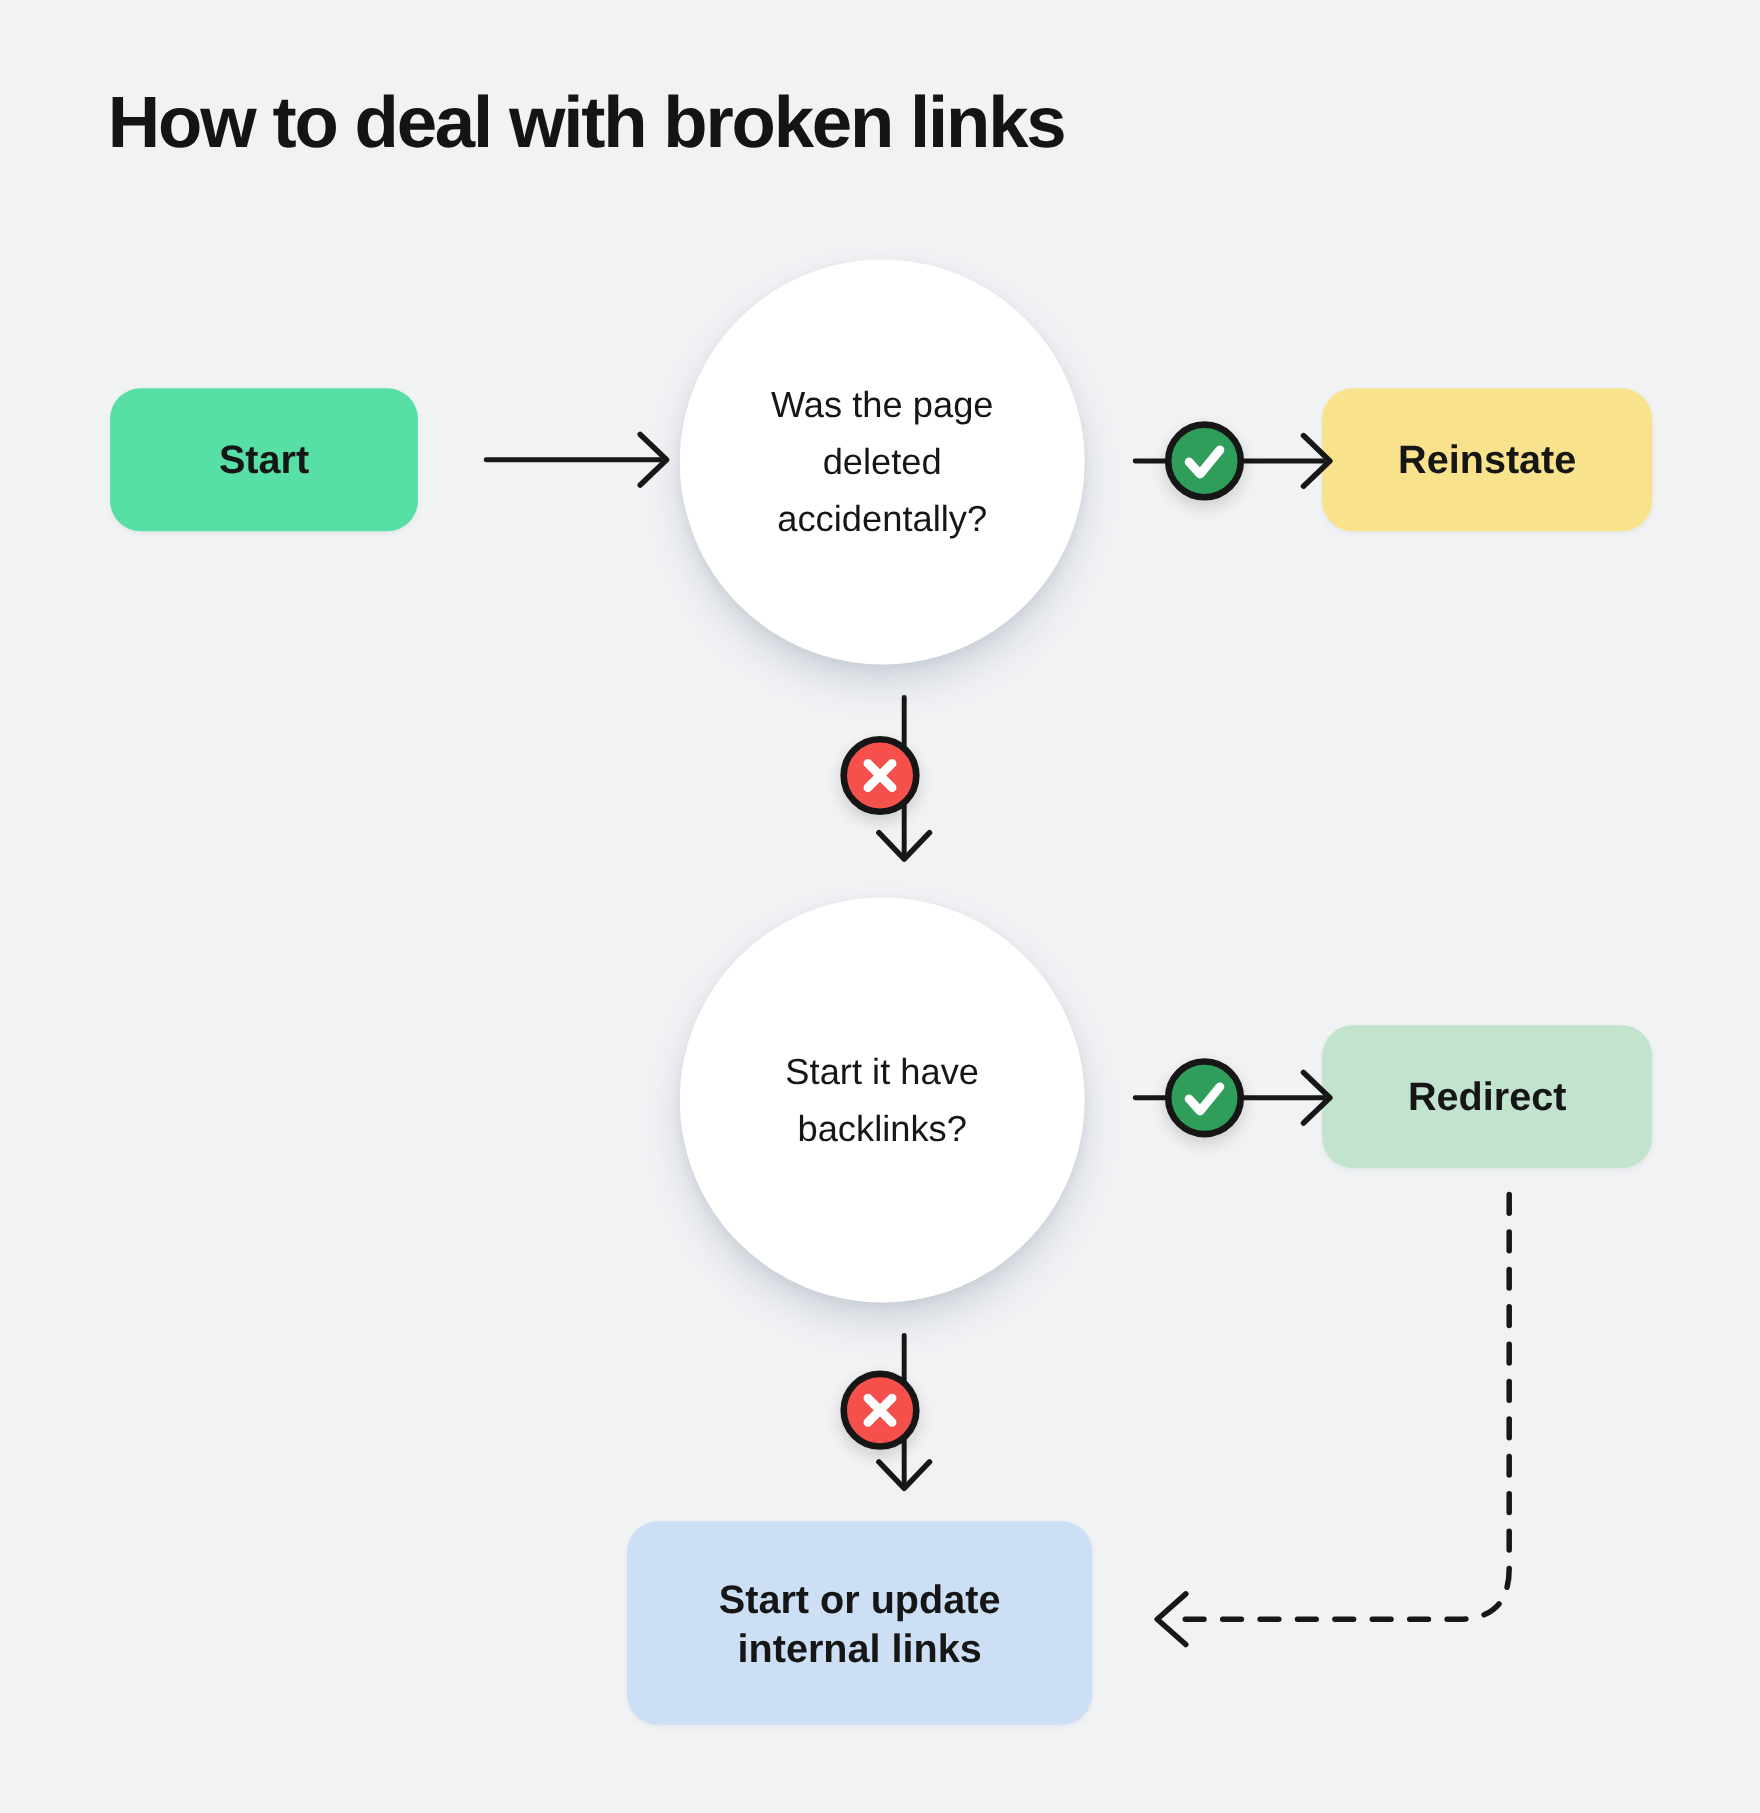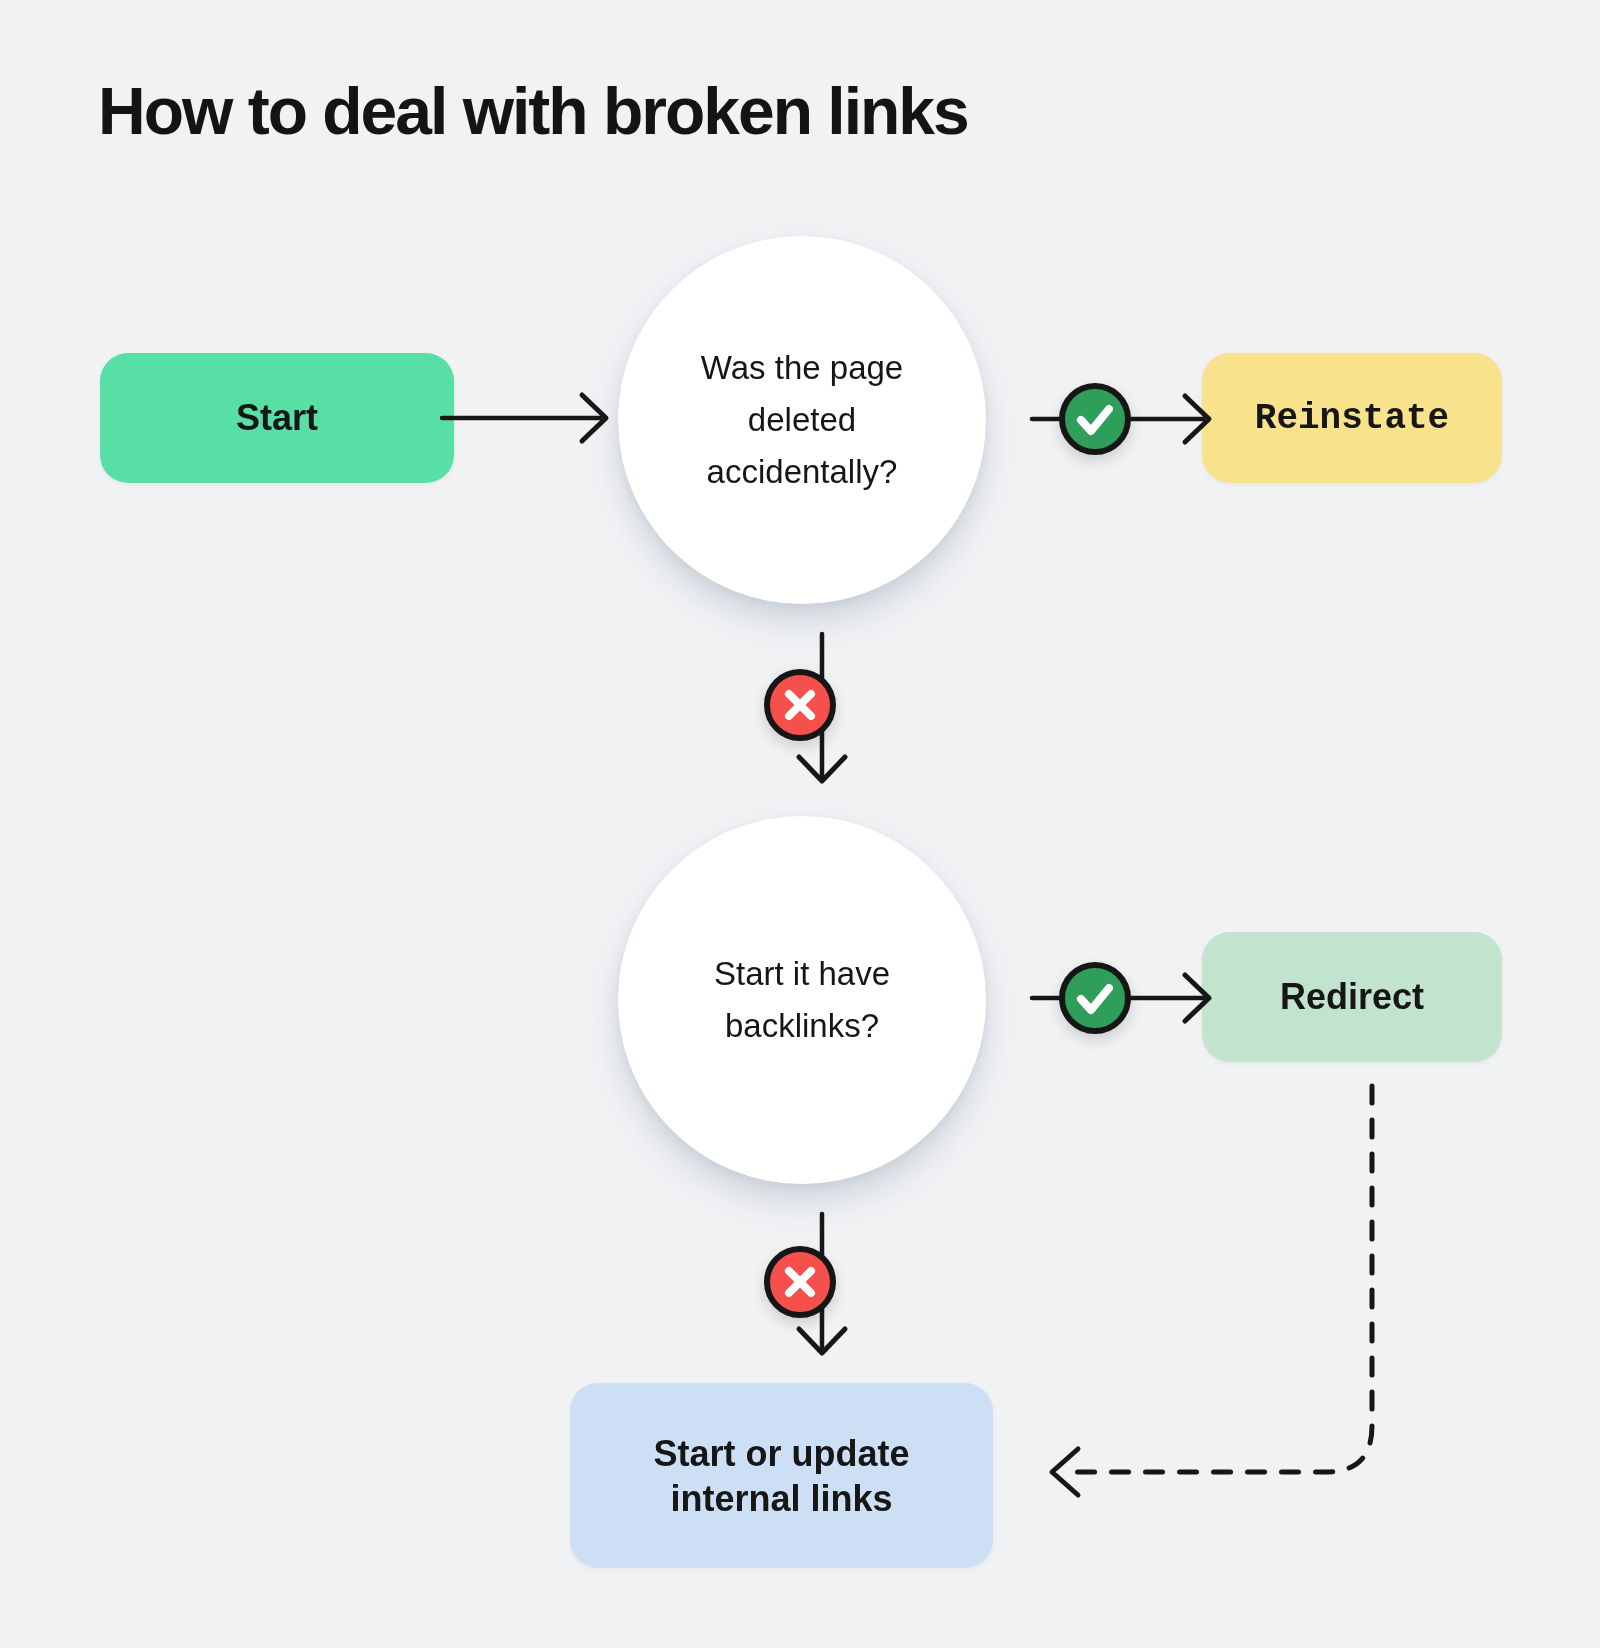--- a/index.html
+++ b/index.html
@@ -75,23 +75,23 @@
     border-radius: 50%;
     background: #ffffff;
     box-shadow: 0 18px 32px rgba(125,140,160,0.28), 0 4px 10px rgba(125,140,160,0.12);
     font-size: 33px;
     font-weight: normal;
     line-height: 52px;
   }
   .node.decision .q-label {
     max-width: 250px;
   }
-  .node-start     { left: 100px;  top: 353px;  width: 354px; height: 130px; background: var(--start-green); }
+  .node-start     { left: 100px;  top: 353px;  width: 280px; height: 130px; background: var(--start-green); }
   .node-q1        { left: 618px;  top: 236px;  width: 368px; height: 368px; }
-  .node-reinstate { left: 1202px; top: 353px;  width: 300px; height: 130px; background: var(--reinstate-yellow); border-radius: 30px; font-family: Liberation Mono, monospace; }
+  .node-reinstate { left: 1202px; top: 353px;  width: 300px; height: 130px; background: var(--reinstate-yellow); border-radius: 30px; }
   .node-q2        { left: 618px;  top: 816px;  width: 368px; height: 368px; }
   .node-redirect  { left: 1202px; top: 932px;  width: 300px; height: 130px; background: var(--redirect-green); border-radius: 30px; }
   .node-remove    { left: 570px;  top: 1383px; width: 423px; height: 185px; background: var(--remove-blue); border-radius: 36px; font-size: 35px; line-height: 45px; }
   .node-remove .box-label { max-width: 340px; }
   
   .badge {
     position: absolute;
     width: 60px;
     height: 60px;
     border: 6px solid #161616;

